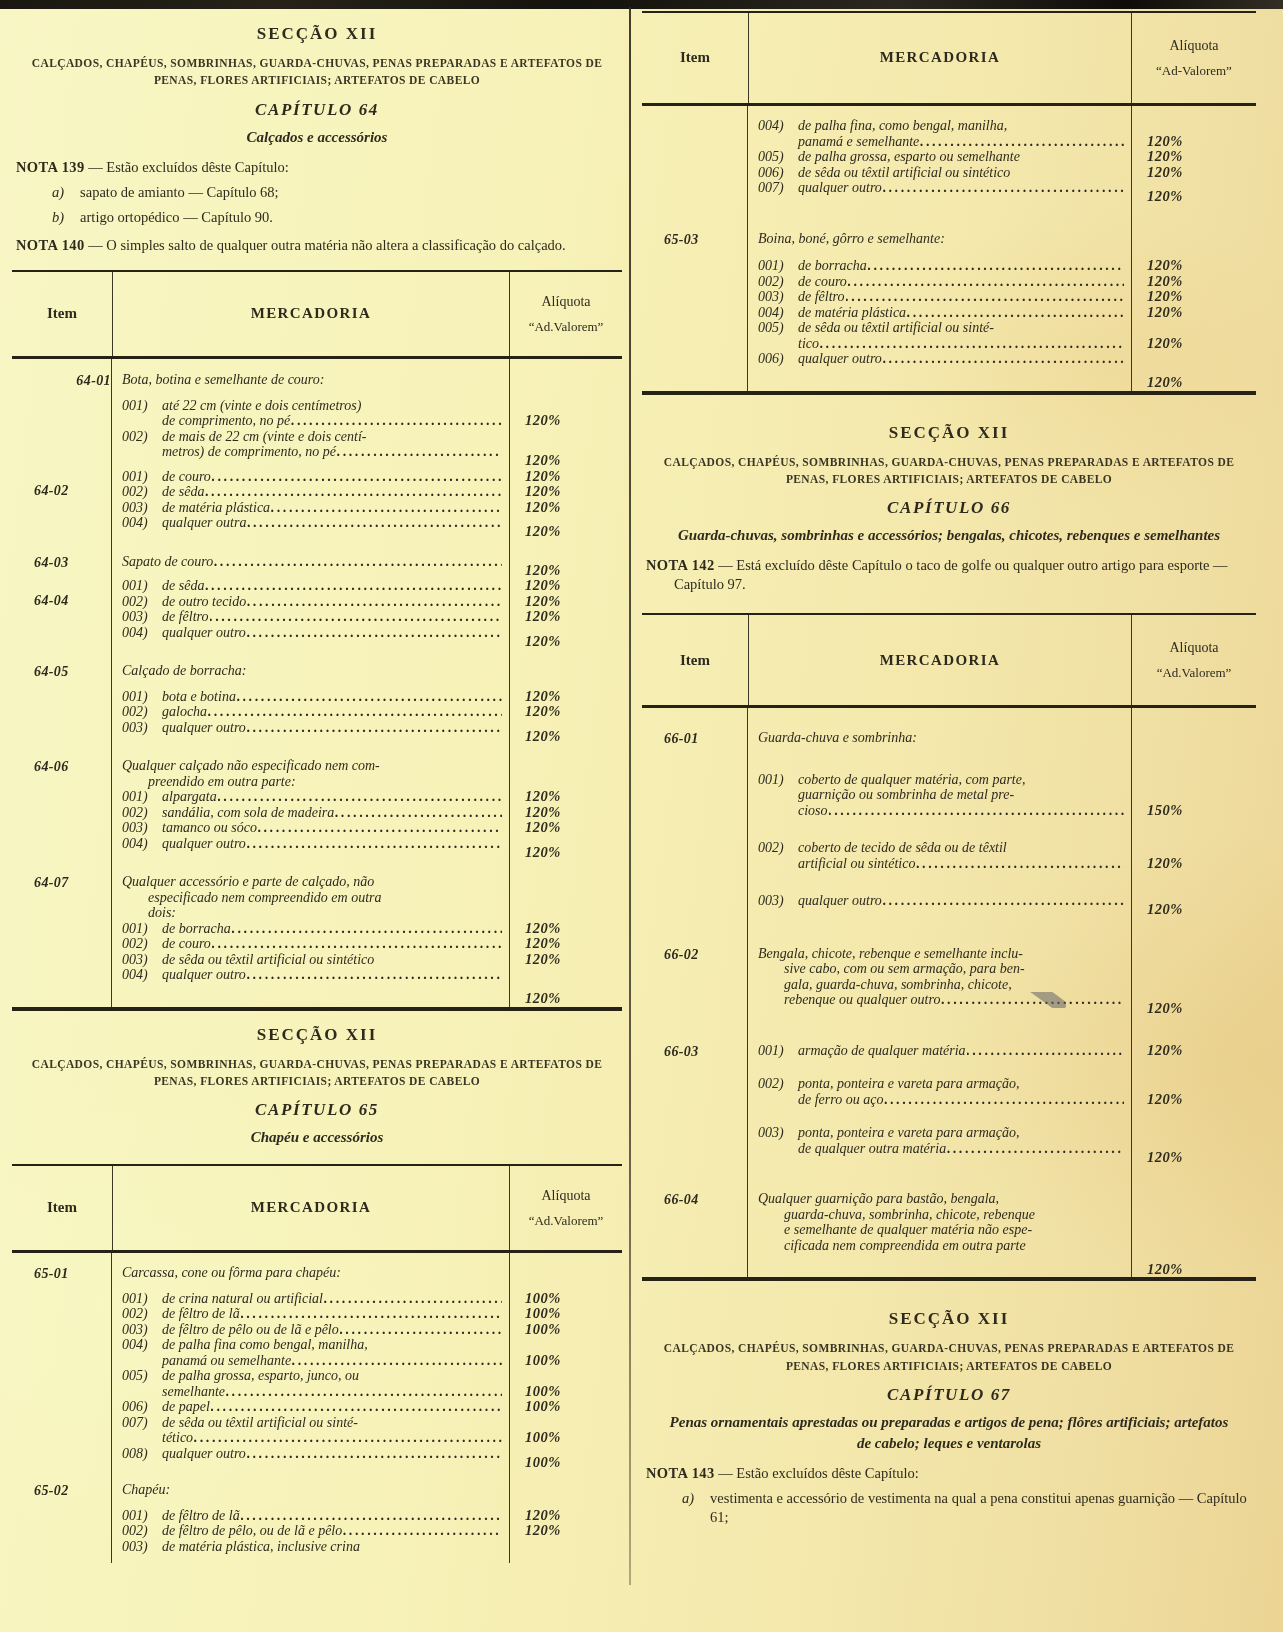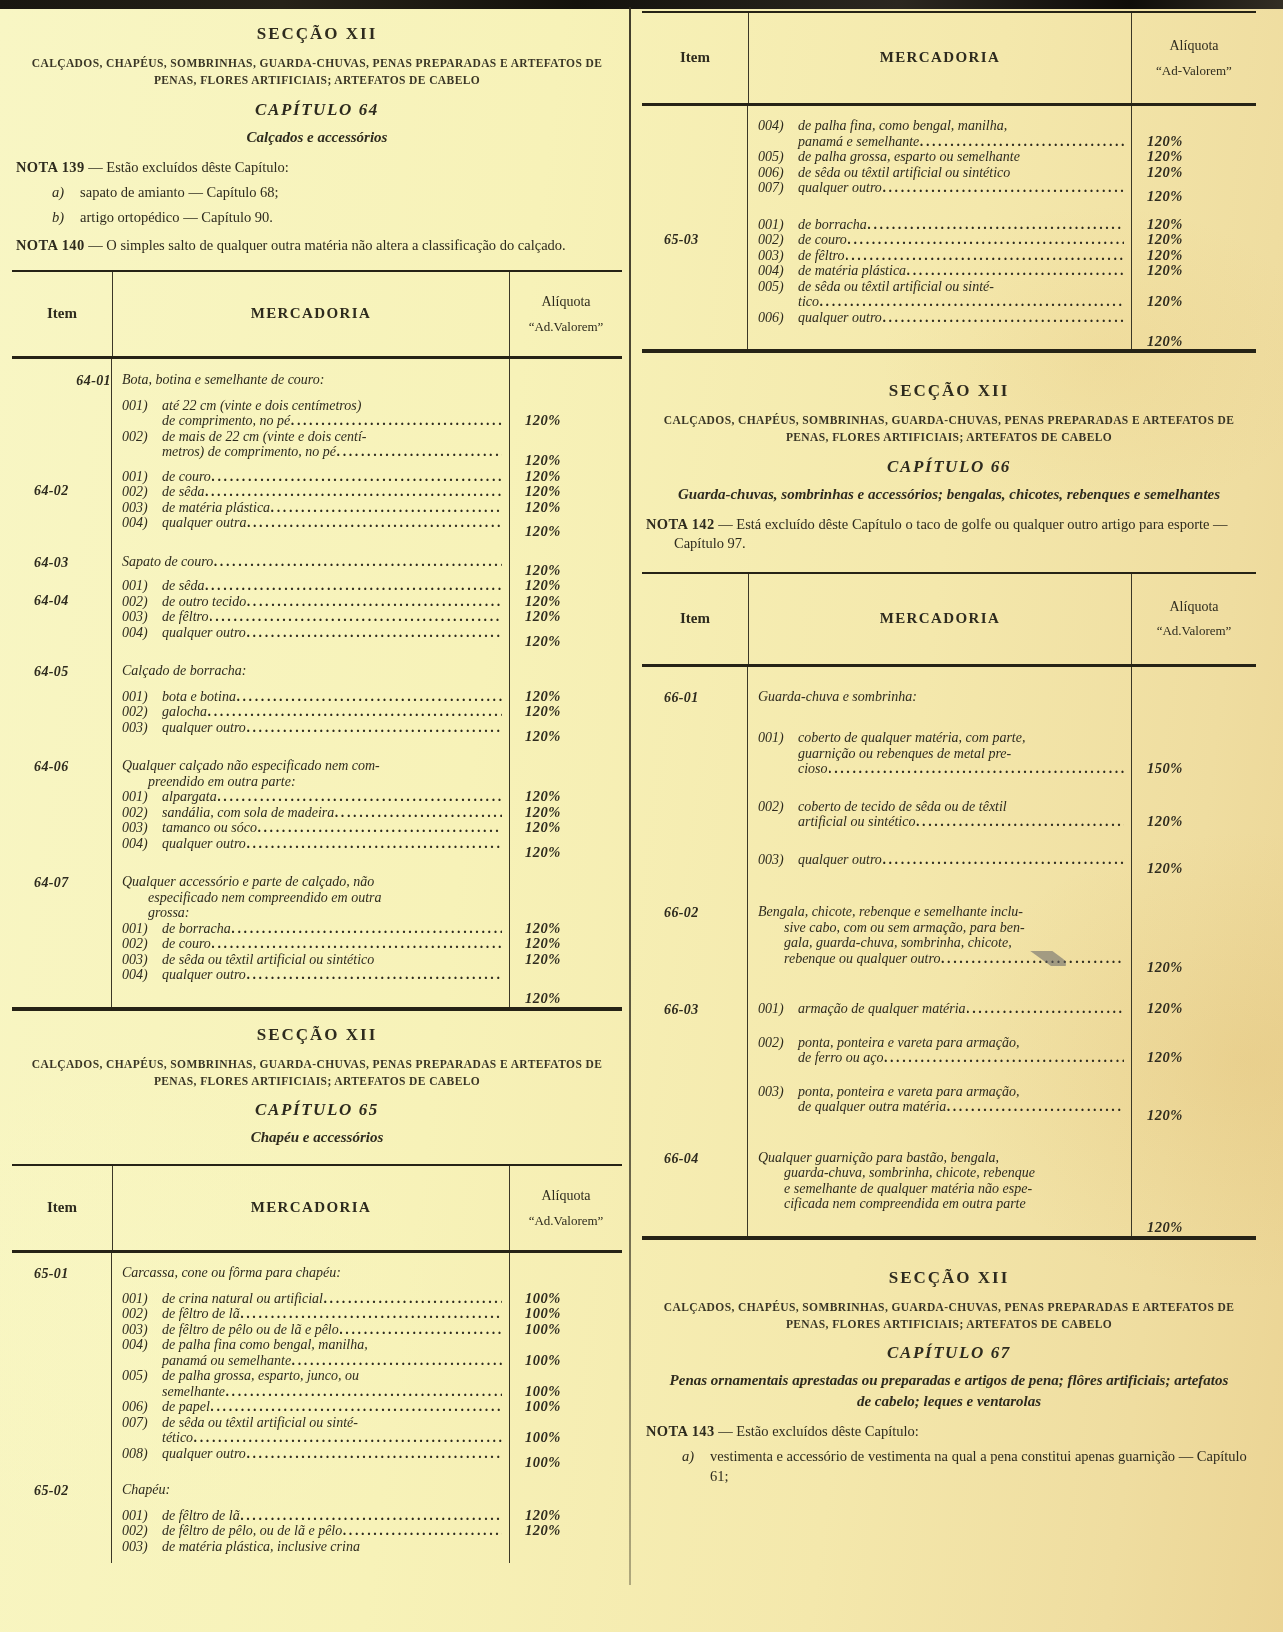--- a/index.html
+++ b/index.html
@@ -454,21 +454,21 @@
               </div>
             </div>
           </div>
           <div class="trow">
             <div class="c-item" style="padding-top: 15px;">64-07</div>
             <div class="c-body">
               <div class="bline title-entry">
                 <div class="merc" style="padding-top: 14px;">
                   <div class="line">Qualquer accessório e parte de calçado, não</div>
                   <div class="line cont">especificado nem compreendido em outra</div>
-                  <div class="line cont">grossa:</div>
+                  <div class="line cont">dois:</div>
                 </div>
                 <div class="rate"></div>
               </div>
               <div class="bline sub-entry">
                 <div class="merc">
                   <div class="sub">
                     <span class="num">001)</span>
                     <div class="slines">
                       <div class="line with-leader">
                         <span class="txt">de borracha</span>
@@ -821,20 +821,23 @@
                 <div class="rate">
                   <span class="rateval">120%</span>
                 </div>
               </div>
             </div>
           </div>
           <div class="trow">
             <div class="c-item" style="padding-top: 27px;">65-03</div>
             <div class="c-body">
               <div class="bline title-entry">
+                <div class="merc" style="padding-top: 26px;">
+                  <div class="line">Boina, boné, gôrro e semelhante:</div>
+                </div>
                 <div class="rate"></div>
               </div>
               <div class="bline sub-entry">
                 <div class="merc" style="padding-top: 12px;">
                   <div class="sub">
                     <span class="num">001)</span>
                     <div class="slines">
                       <div class="line with-leader">
                         <span class="txt">de borracha</span>
                         <span class="leader"></span>
@@ -962,21 +965,21 @@
                   <div class="line">Guarda-chuva e sombrinha:</div>
                 </div>
                 <div class="rate"></div>
               </div>
               <div class="bline sub-entry">
                 <div class="merc" style="padding-top: 26px;">
                   <div class="sub">
                     <span class="num">001)</span>
                     <div class="slines">
                       <div class="line">coberto de qualquer matéria, com parte,</div>
-                      <div class="line">guarnição ou rebenques de metal pre-</div>
+                      <div class="line">guarnição ou sombrinha de metal pre-</div>
                       <div class="line with-leader">
                         <span class="txt">cioso</span>
                         <span class="leader"></span>
                       </div>
                     </div>
                   </div>
                 </div>
                 <div class="rate">
                   <span class="rateval">150%</span>
                 </div>

